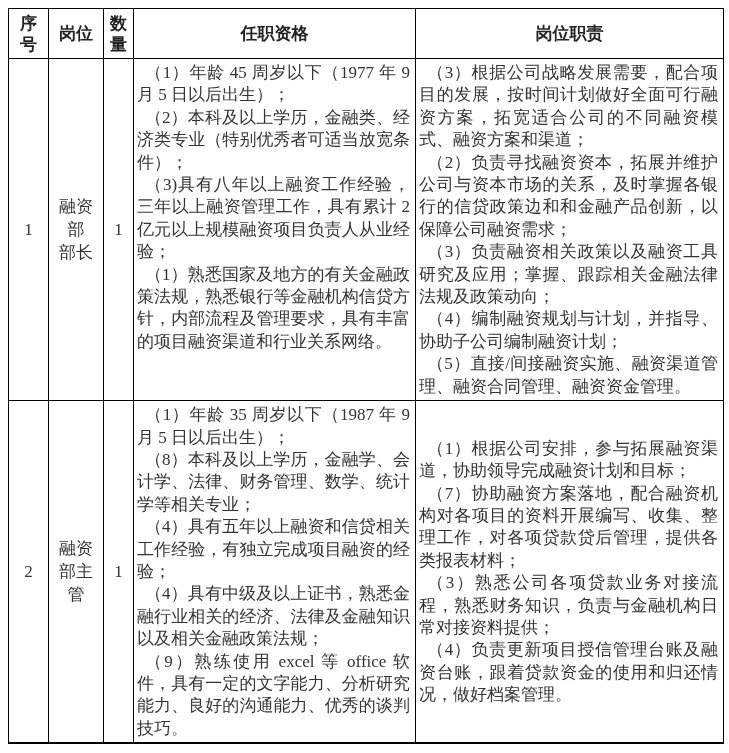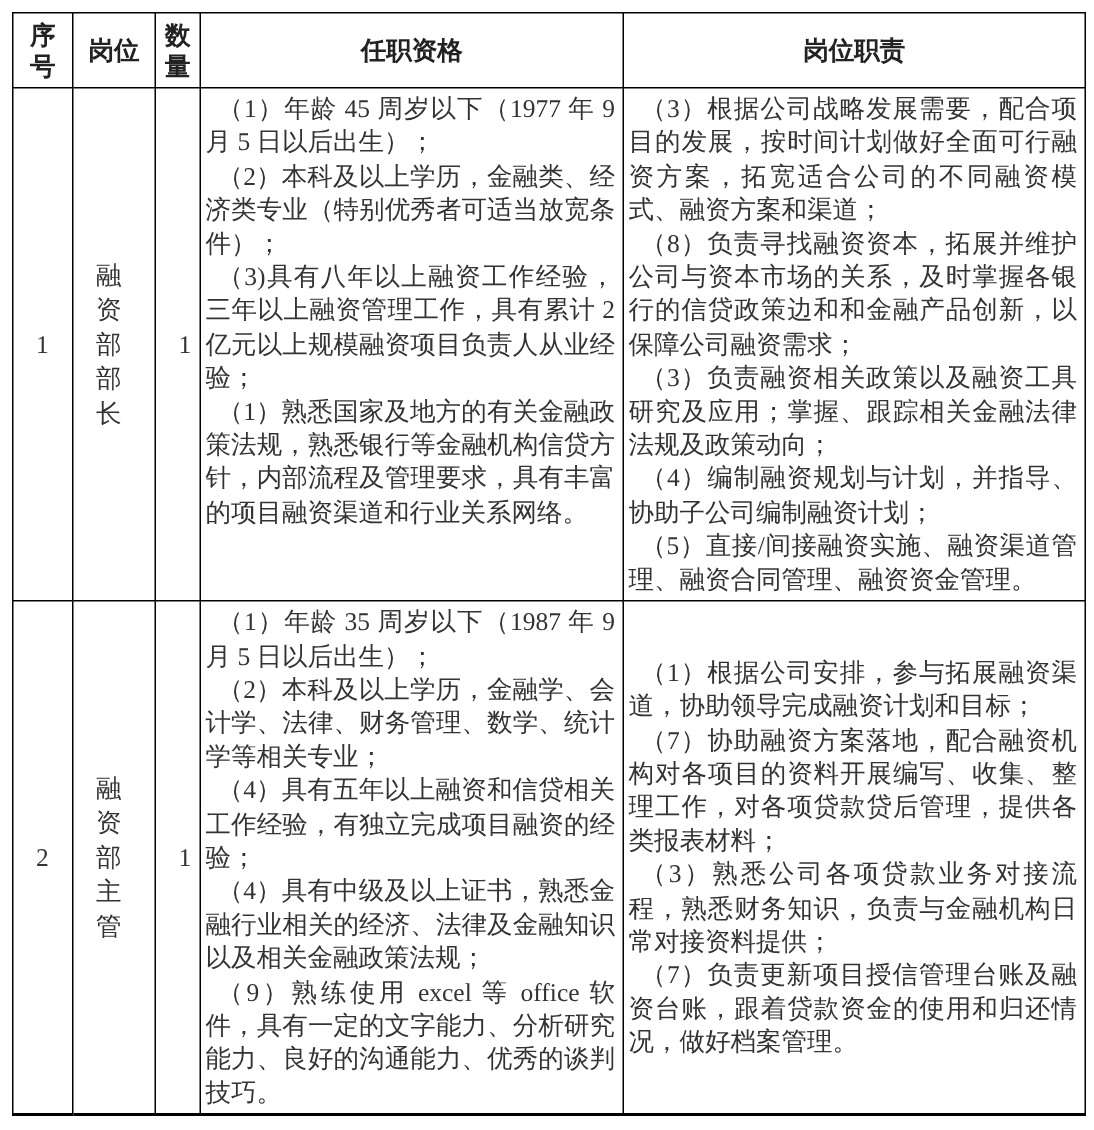--- a/index.html
+++ b/index.html
@@ -36,26 +36,26 @@
     text-align: center;
     vertical-align: middle;
     line-height: 21px;
     white-space: pre-line;
     padding: 1px 0;
   }
   table.doc-table tr.body-row {
     height: 341px;
   }
   td.center-cell {
-    text-align: left;
+    text-align: center;
     vertical-align: middle;
     font-size: 17px;
     line-height: 23px;
     white-space: pre-line;
-    padding: 0 15px;
+    padding: 0 1px;
     margin-left: 17px;
   }
   td.text-cell {
     vertical-align: top;
     padding: 3px 5px 2px 3px;
     font-size: 17px;
   }
   td.text-cell.v-middle {
     vertical-align: middle;
   }
@@ -101,42 +101,42 @@
 部长</td>
         <td class="center-cell">1</td>
         <td class="text-cell">
             <p class="para">（1）年龄 45 周岁以下（1977 年 9 月 5 日以后出生）；</p>
             <p class="para">（2）本科及以上学历，金融类、经济类专业（特别优秀者可适当放宽条件）；</p>
             <p class="para">（3)具有八年以上融资工作经验，三年以上融资管理工作，具有累计 2 亿元以上规模融资项目负责人从业经验；</p>
             <p class="para">（1）熟悉国家及地方的有关金融政策法规，熟悉银行等金融机构信贷方针，内部流程及管理要求，具有丰富的项目融资渠道和行业关系网络。</p>
           </td>
         <td class="text-cell">
             <p class="para">（3）根据公司战略发展需要，配合项目的发展，按时间计划做好全面可行融资方案，拓宽适合公司的不同融资模式、融资方案和渠道；</p>
-            <p class="para">（8）负责寻找融资资本，拓展并维护公司与资本市场的关系，及时掌握各银行的信贷政策边和和金融产品创新，以保障公司融资需求；</p>
+            <p class="para">（2）负责寻找融资资本，拓展并维护公司与资本市场的关系，及时掌握各银行的信贷政策边和和金融产品创新，以保障公司融资需求；</p>
             <p class="para">（3）负责融资相关政策以及融资工具研究及应用；掌握、跟踪相关金融法律法规及政策动向；</p>
             <p class="para">（4）编制融资规划与计划，并指导、协助子公司编制融资计划；</p>
             <p class="para">（5）直接/间接融资实施、融资渠道管理、融资合同管理、融资资金管理。</p>
           </td>
       </tr>
 
       <tr class="body-row">
         <td class="center-cell">2</td>
         <td class="center-cell">融资
 部主
 管</td>
         <td class="center-cell">1</td>
         <td class="text-cell">
             <p class="para">（1）年龄 35 周岁以下（1987 年 9 月 5 日以后出生）；</p>
-            <p class="para">（2）本科及以上学历，金融学、会计学、法律、财务管理、数学、统计学等相关专业；</p>
+            <p class="para">（8）本科及以上学历，金融学、会计学、法律、财务管理、数学、统计学等相关专业；</p>
             <p class="para">（4）具有五年以上融资和信贷相关工作经验，有独立完成项目融资的经验；</p>
             <p class="para">（4）具有中级及以上证书，熟悉金融行业相关的经济、法律及金融知识以及相关金融政策法规；</p>
             <p class="para">（9）熟练使用 excel 等 office 软件，具有一定的文字能力、分析研究能力、良好的沟通能力、优秀的谈判技巧。</p>
           </td>
         <td class="text-cell v-middle">
             <p class="para">（1）根据公司安排，参与拓展融资渠道，协助领导完成融资计划和目标；</p>
             <p class="para">（7）协助融资方案落地，配合融资机构对各项目的资料开展编写、收集、整理工作，对各项贷款贷后管理，提供各类报表材料；</p>
             <p class="para">（3）熟悉公司各项贷款业务对接流程，熟悉财务知识，负责与金融机构日常对接资料提供；</p>
-            <p class="para">（7）负责更新项目授信管理台账及融资台账，跟着贷款资金的使用和归还情况，做好档案管理。</p>
+            <p class="para">（4）负责更新项目授信管理台账及融资台账，跟着贷款资金的使用和归还情况，做好档案管理。</p>
           </td>
       </tr>
     </tbody>
   </table>
 </div>
 
 </body></html>

